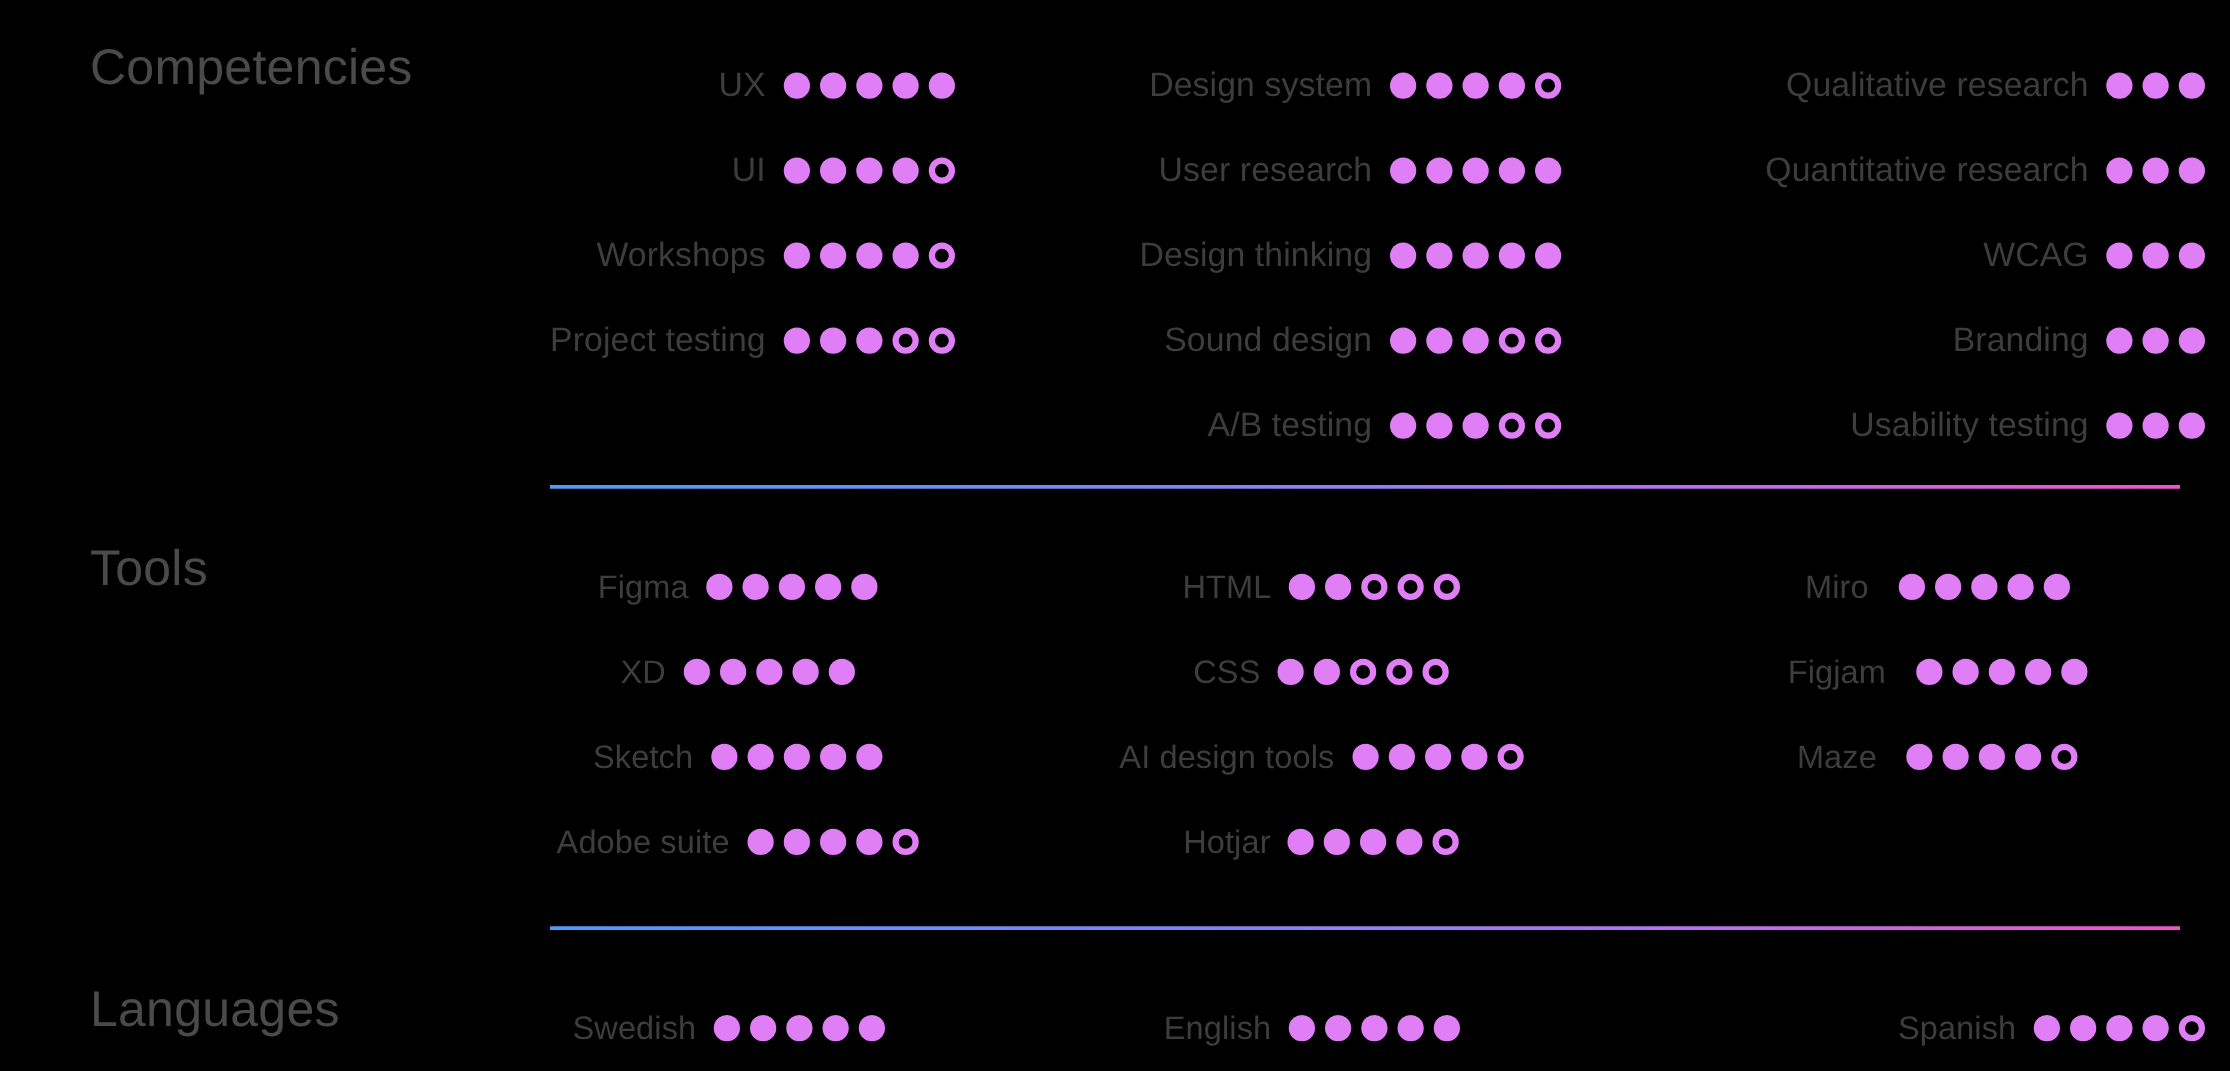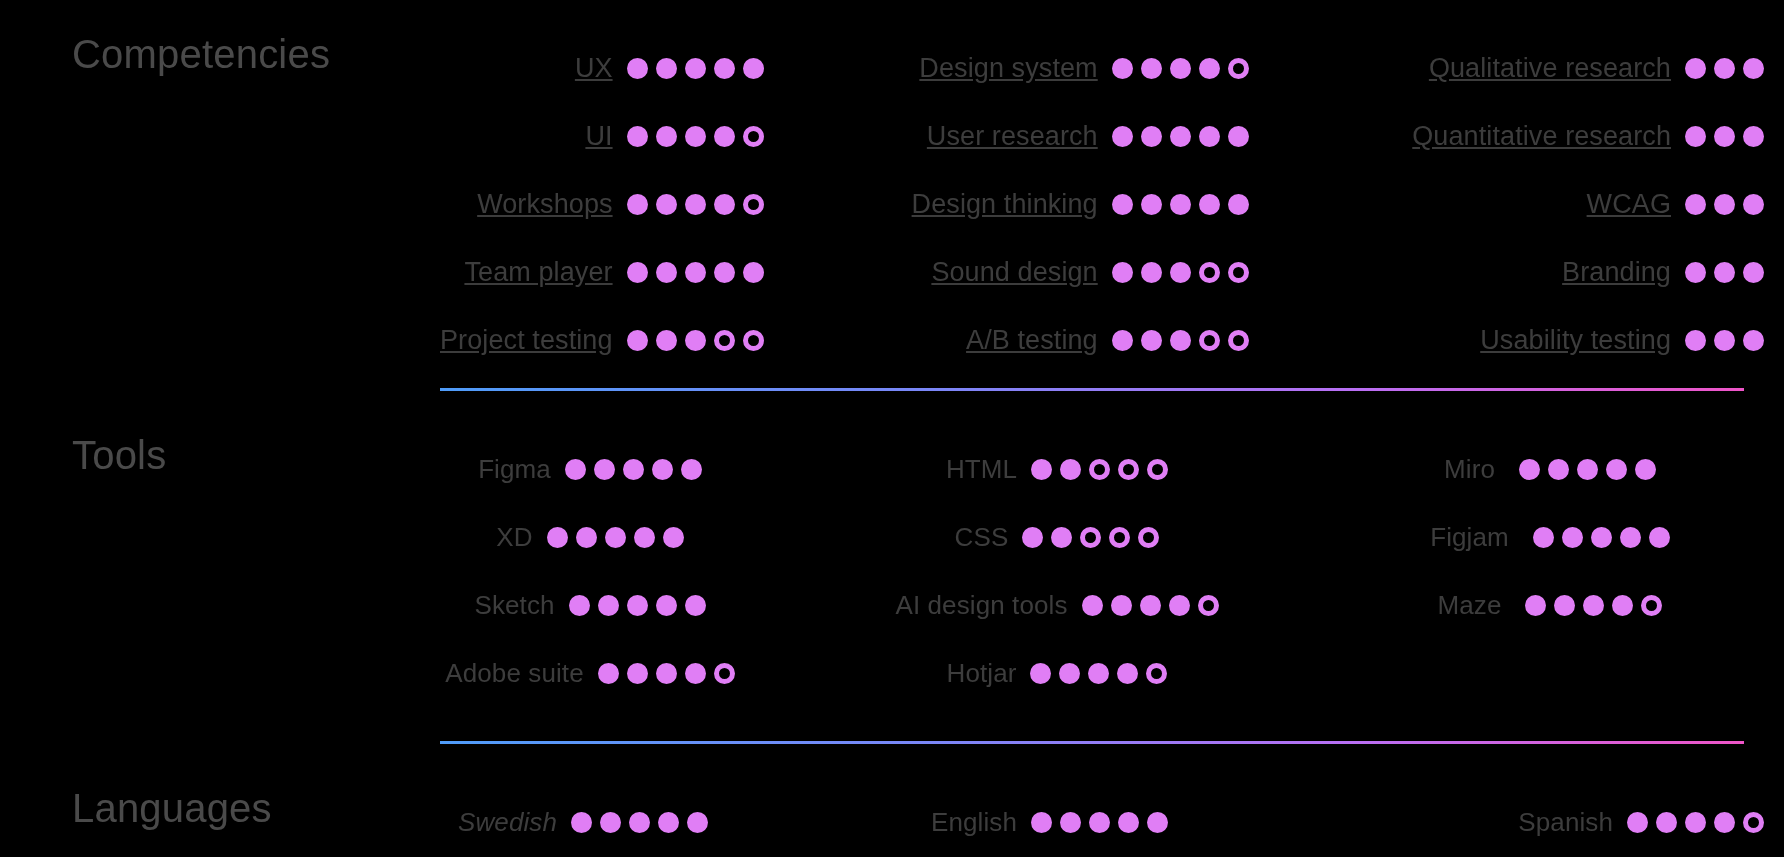--- a/index.html
+++ b/index.html
@@ -101,42 +101,42 @@
     box-sizing: border-box;
   }
   .divider {
     height: 3px;
     width: 100%;
     background: linear-gradient(90deg, #4f9cf9 0%, #7b86f7 38%, #b96ff4 70%, #ef55c8 100%);
   }
 
   
   #sec-competencies { padding-top: 34px; }
-  #sec-competencies .skill { height: 68px; text-decoration: underline; }
+  #sec-competencies .skill { height: 68px; }
   #sec-competencies .skill-label { font-size: 27px; }
 
   #divider-1 { margin-top: 14px; }
 
   #sec-tools { padding-top: 44px; }
   #sec-tools .skill { height: 68px; justify-content: center; }
 
   #divider-2 { margin-top: 34px; }
 
   #sec-languages { padding-top: 44px; }
   #sec-languages .skill { height: 68px; }
 
   #sec-languages .grid-col { align-items: flex-end; }
   #sec-languages .grid-col:nth-child(1) .skill { justify-content: flex-start; }
 
   
   #sec-tools .grid-col:nth-child(1) .skill { padding-right: 148px; }
   #sec-tools .grid-col:nth-child(2) .skill { padding-right: 110px; }
   #sec-tools .grid-col:nth-child(3) .skill { padding-right: 20px; gap: 24px; }
 
-  #sec-languages .grid-col:nth-child(1) .skill { padding-right: 180px; font-style: italic; }
+  #sec-languages .grid-col:nth-child(1) .skill { padding-right: 180px; }
   #sec-languages .grid-col:nth-child(2) .skill { padding-right: 168px; }
   #sec-languages .grid-col:nth-child(3) .skill { padding-right: 20px; }
 
   #sec-competencies .grid-col:nth-child(1) .skill { padding-right: 148px; }
   #sec-competencies .grid-col:nth-child(2) .skill { padding-right: 142px; }
   #sec-competencies .grid-col:nth-child(3) .skill { padding-right: 20px; }
 </style>
 </head>
 <body>
 
@@ -170,30 +170,20 @@
             <span class="skill-label">Workshops</span>
             <div class="dots">
               <span class="dot filled"></span>
               <span class="dot filled"></span>
               <span class="dot filled"></span>
               <span class="dot filled"></span>
               <span class="dot empty"></span>
             </div>
           </div>
           <div class="skill">
-            <span class="skill-label">Team player</span>
-            <div class="dots">
-              <span class="dot filled"></span>
-              <span class="dot filled"></span>
-              <span class="dot filled"></span>
-              <span class="dot filled"></span>
-              <span class="dot filled"></span>
-            </div>
-          </div>
-          <div class="skill">
             <span class="skill-label">Project testing</span>
             <div class="dots">
               <span class="dot filled"></span>
               <span class="dot filled"></span>
               <span class="dot filled"></span>
               <span class="dot empty"></span>
               <span class="dot empty"></span>
             </div>
           </div>
         </div>

